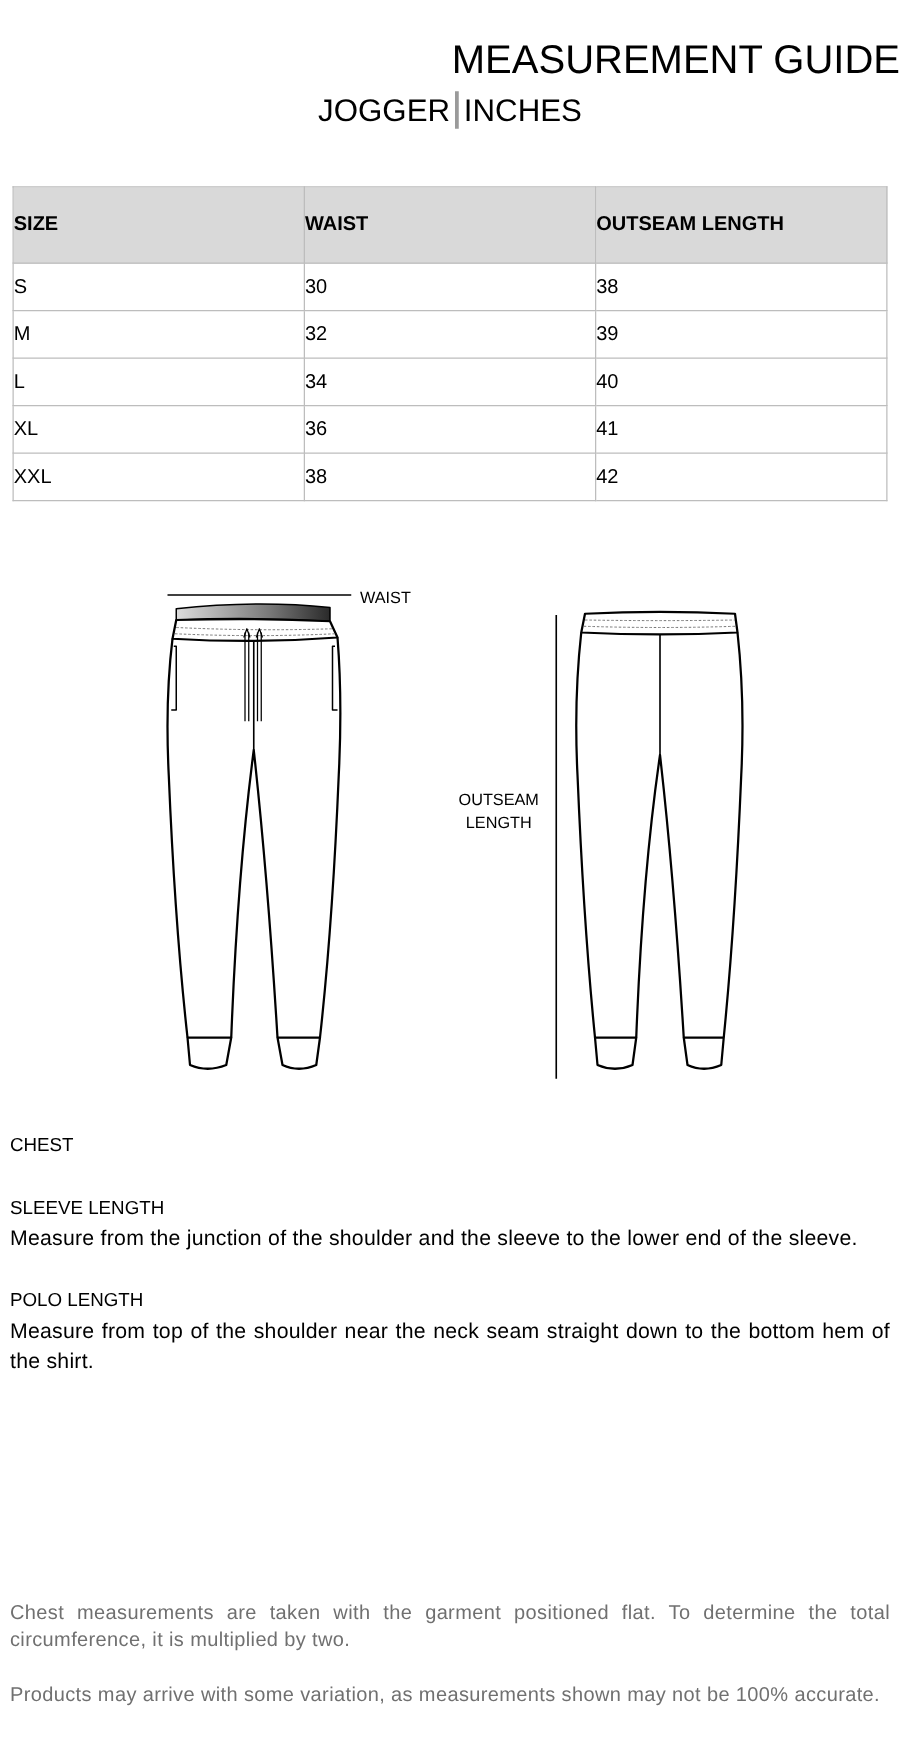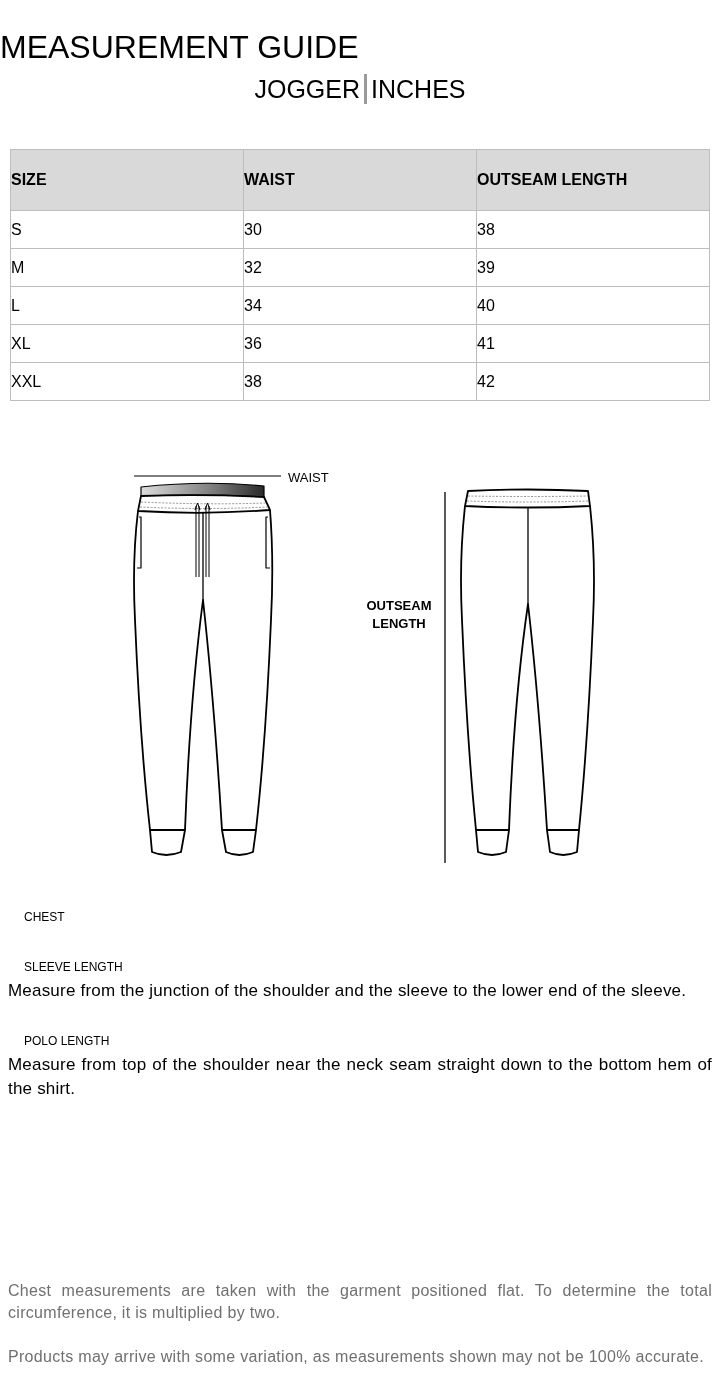--- a/index.html
+++ b/index.html
@@ -1,21 +1,21 @@
 <!DOCTYPE html>
 <html><head>
   <meta charset="utf-8">
   <style>
     html, body { margin: 0; padding: 0; background: #ffffff; }
     body {
       width: 720px; height: 1400px; overflow: hidden; position: relative;
       font-family: "Liberation Sans", sans-serif; color: #000;
     }
     .title {
-      position: absolute; top: 27px; left: 0; width: 720px; text-align: left;
+      position: absolute; top: 27px; left: 0; width: 720px; text-align: right;
       font-size: 32px; letter-spacing: 0px; line-height: 40px;
     }
     .subtitle {
       position: absolute; top: 72px; left: 0; width: 720px; text-align: center;
       font-size: 25px; line-height: 34px;
     }
     .subtitle .sep {
       display: inline-block; width: 3px; height: 30px; background: #9a9a9a;
       vertical-align: -6px; margin: 0 4px;
     }
@@ -28,21 +28,21 @@
       border: 1.5px solid #bdbdbd; text-align: left; padding: 0;
     }
     table.sizes th {
       background: #d9d9d9; height: 60px; font-weight: bold; font-size: 16px;
     }
     table.sizes td { height: 37px; }
     .diagram { position: absolute; top: 460px; left: 0; width: 720px; height: 420px; }
     .diagram .label { position: absolute; font-size: 13px; text-align: center; line-height: 18px; }
     .defs { position: absolute; top: 905px; left: 8px; width: 704px; }
     .def { margin-bottom: 26px; }
-    .def .h { font-size: 12px; line-height: 24px; margin-left: 16px; }
+    .def .h { font-size: 15px; line-height: 24px; }
     .def .p { font-size: 17px; line-height: 24px; text-align: justify; letter-spacing: 0.2px; }
     .notes { position: absolute; top: 1280px; left: 8px; width: 704px; color: #707070; }
     .notes .n { font-size: 16px; line-height: 22px; text-align: justify; letter-spacing: 0.3px; margin-bottom: 22px; }
   </style>
 </head>
 <body>
 
 <div class="title">MEASUREMENT GUIDE</div>
 <div class="subtitle">
   <span>JOGGER</span><span class="sep"></span><span>INCHES</span>
@@ -132,21 +132,21 @@
       <path d="M467 501 Q528 503 589 501" stroke="#777" stroke-width="0.8" stroke-dasharray="2,1.5"></path>
       <path d="M465 506 Q459 560 462 620 Q467 740 476 830"></path>
       <path d="M590 506 Q596 560 593 620 Q588 740 579 830"></path>
       <path d="M509 830 Q514 700 528 604 Q539 700 547 830"></path>
       <line x1="528" y1="508" x2="528" y2="604" stroke-width="1.3"></line>
       <path d="M476 830 L509 830 L506 852 Q492 858 478 852 Z"></path>
       <path d="M547 830 L579 830 L577 852 Q563 858 550 852 Z"></path>
     </g>
   </svg>
   <div class="label" style="left:288px; top:9px;">WAIST</div>
-  <div class="label" style="left:358px; top:137px; width:82px;font-weight:bold;">
+  <div class="label" style="left:358px; top:171px; width:82px;">
     <div>OUTSEAM</div>
     <div>LENGTH</div>
   </div>
 </div>
 
 <div class="defs">
   <div class="def">
     <div class="h">CHEST</div>
   </div>
   <div class="def">

